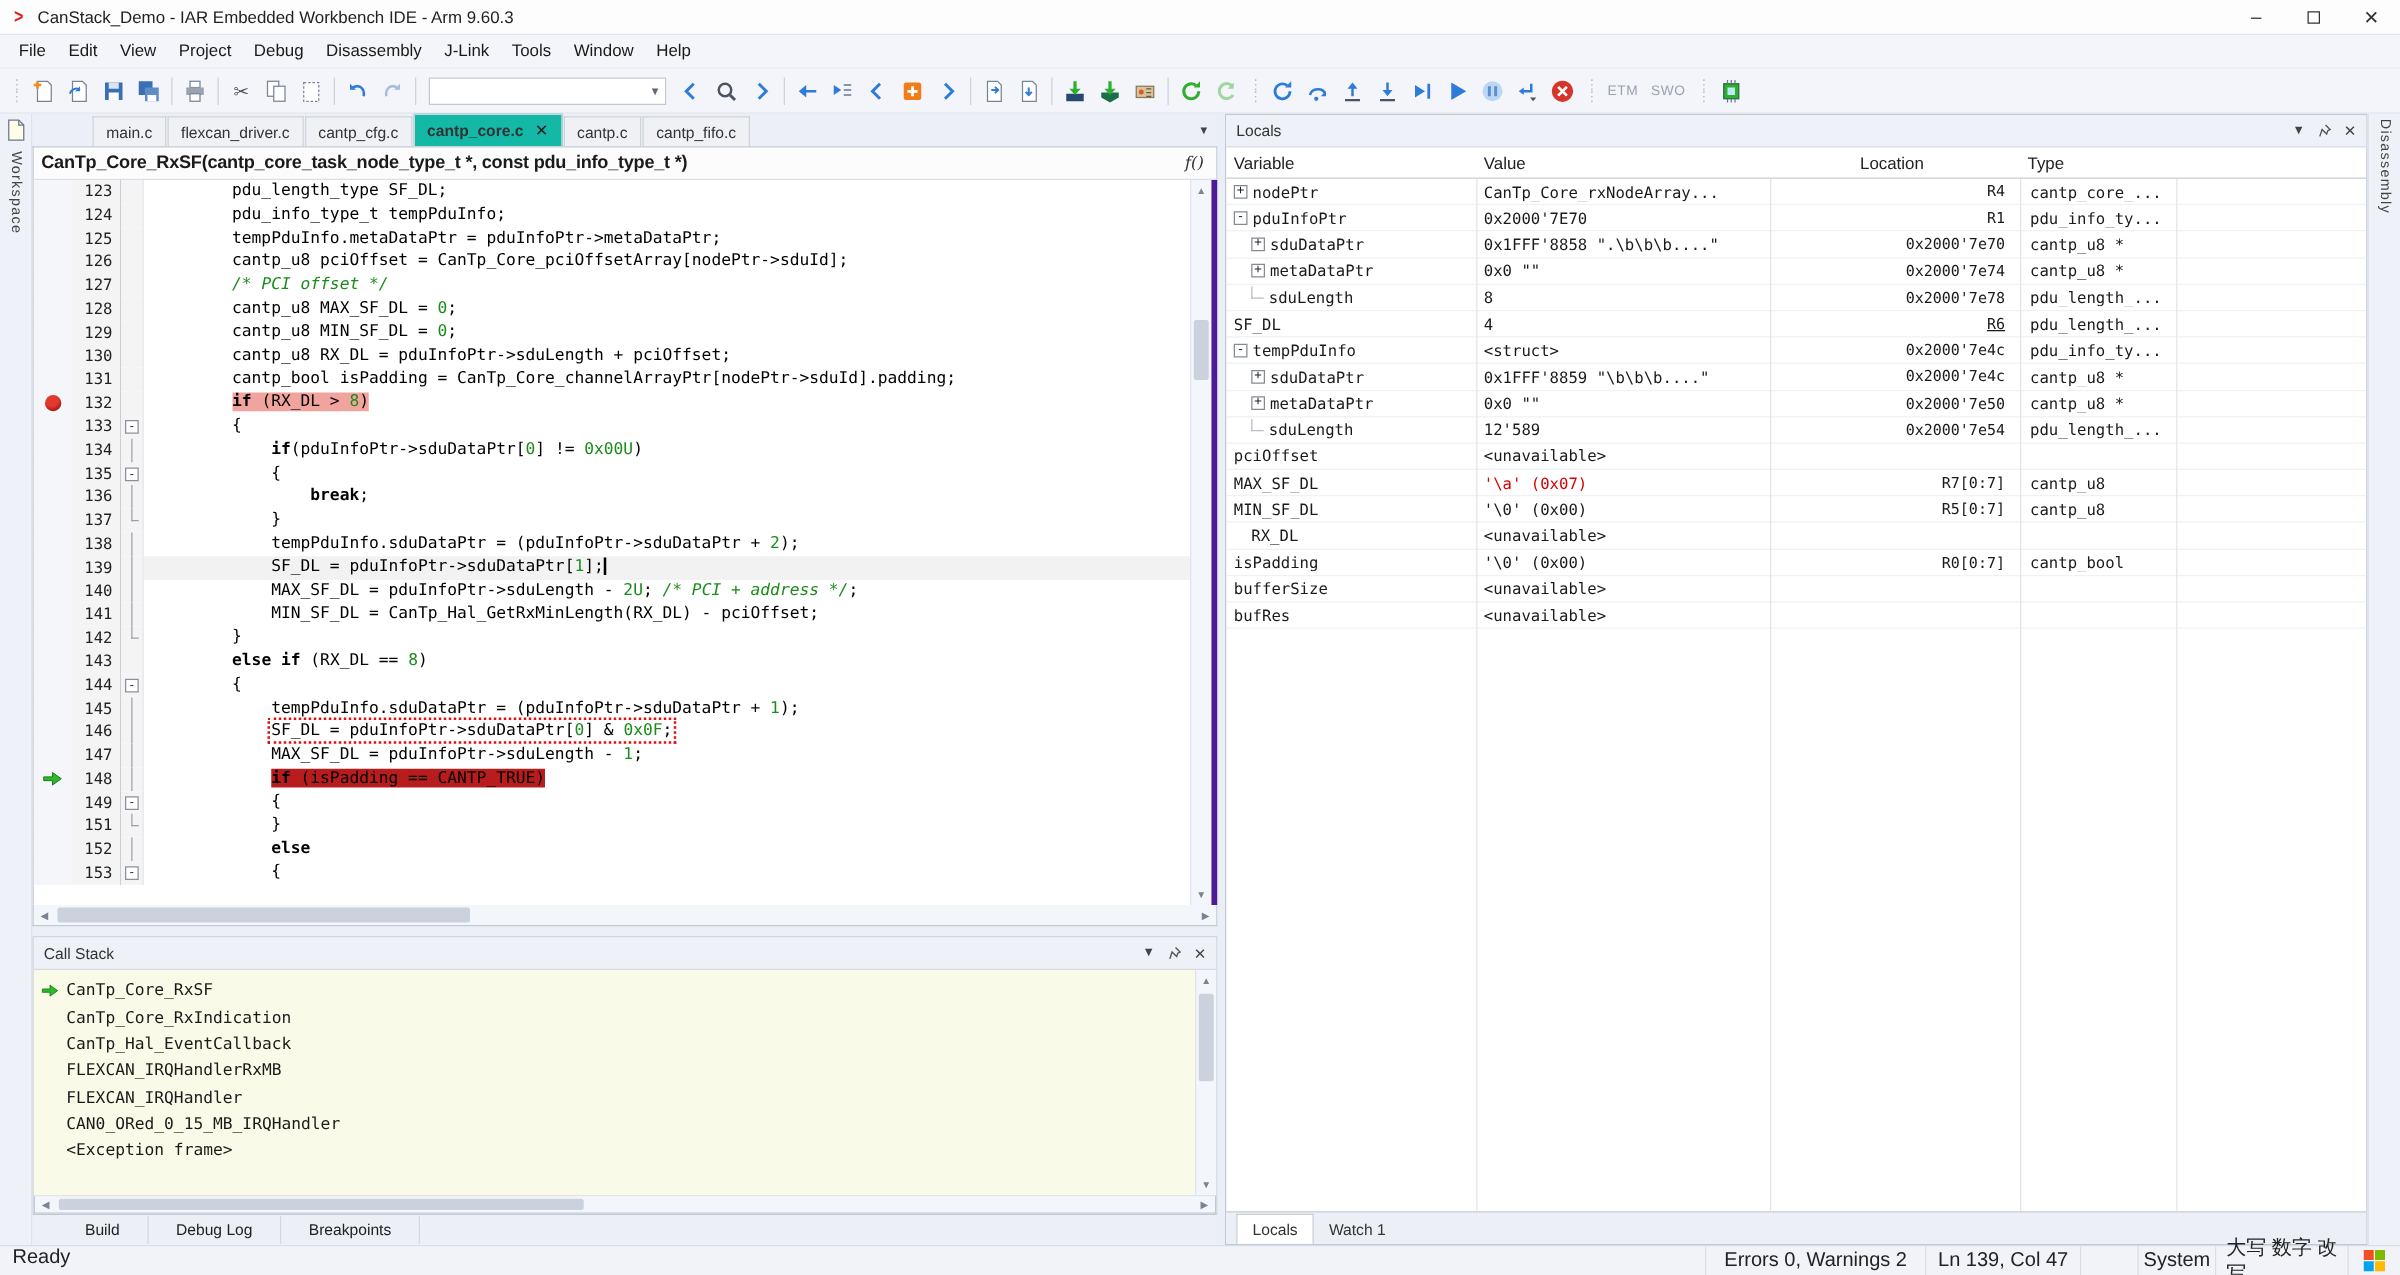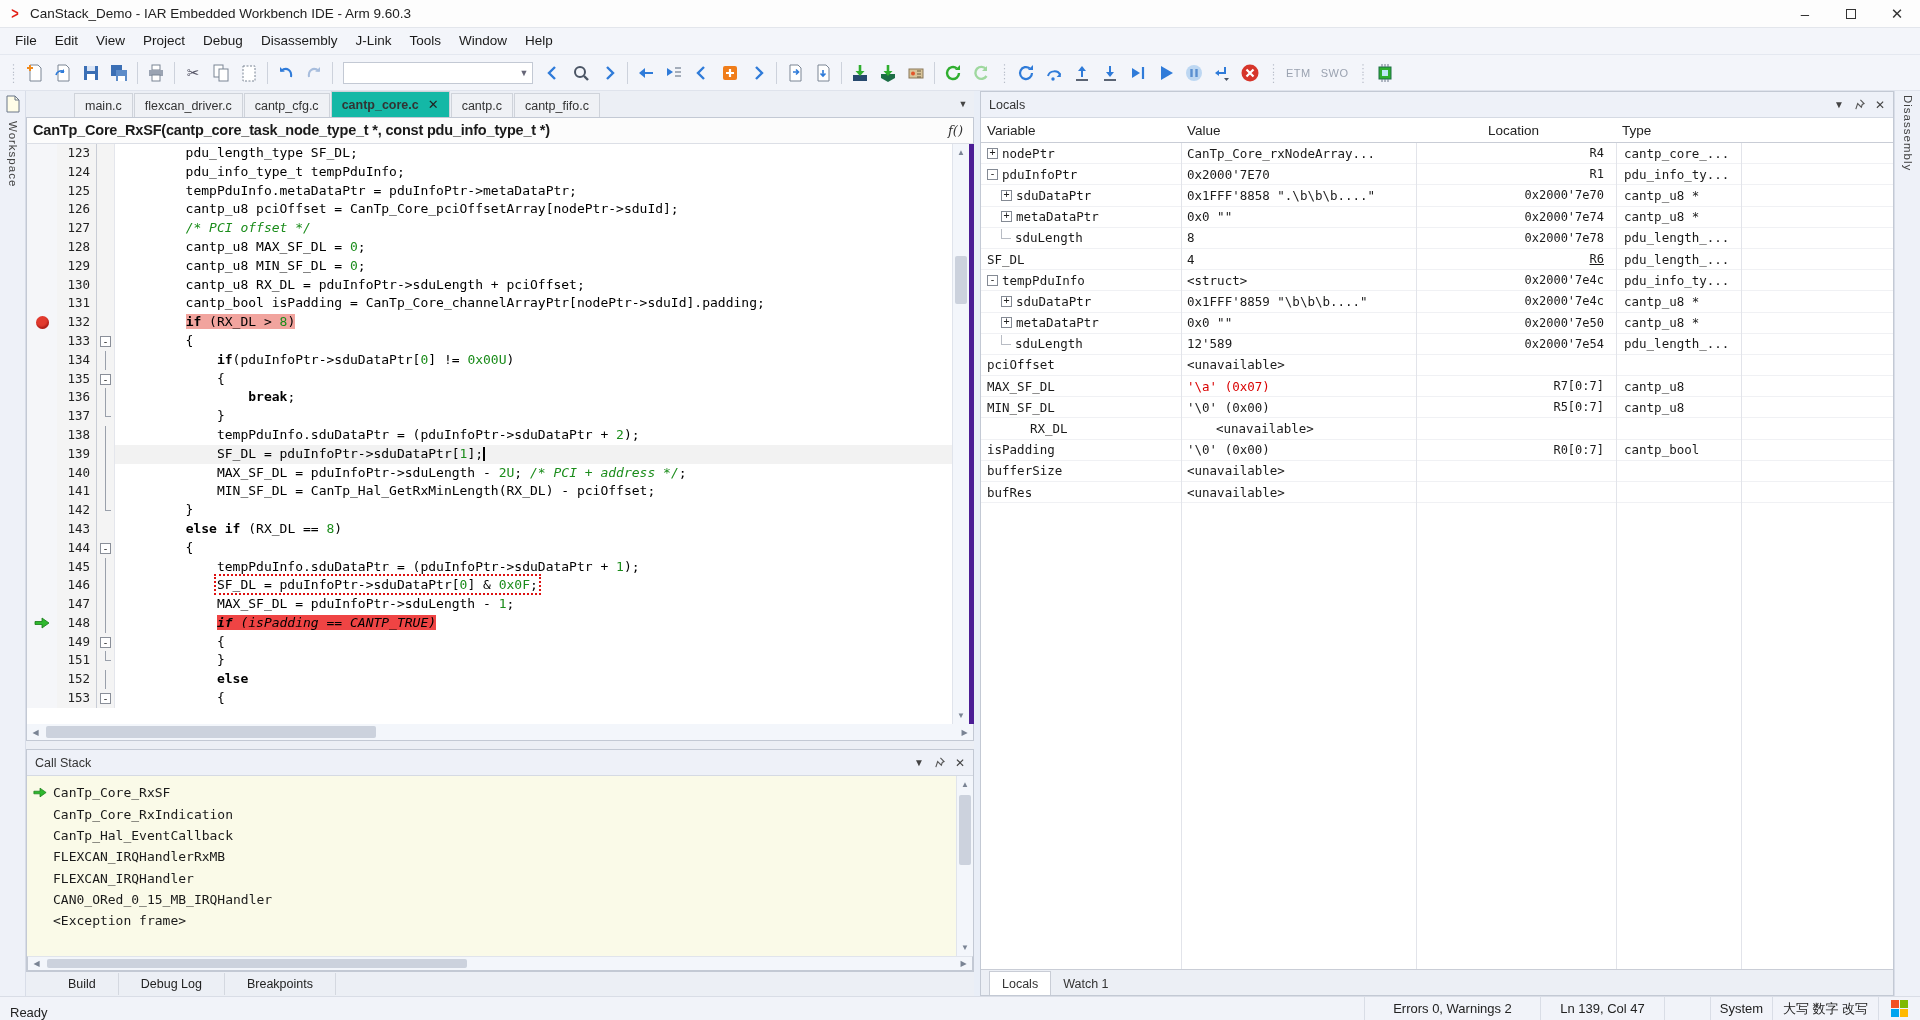--- a/index.html
+++ b/index.html
@@ -60,21 +60,21 @@
   .cline { height:18.8px; display:flex; align-items:center; white-space:pre; }
   .cmargin { width:30px; height:100%; background:#f5f6f9; flex:none; display:flex; align-items:center; justify-content:center; }
   .cnum { width:40px; flex:none; text-align:right; padding-right:6px; color:#222; background:#f4f4f4; font-size:12.5px; height:100%; line-height:18.8px; border-right:1px solid #c9cdd6; }
   .cfold { width:18px; flex:none; height:100%; background:#f4f4f4; position:relative; border-right:1px solid #e4e6ec; }
   .ccode { flex:1; padding-left:8px; height:100%; line-height:18.8px; color:#000; }
   .ccode.cur { background:#f2f2f2; }
   .kw { font-weight:bold; }
   .num { color:#1a8c1a; }
   .cm { color:#1a8c1a; font-style:italic; }
   .hl-red { background:#f1a49e; }
-  .hl-green { background:#ef4444;font-style:italic; }
+  .hl-green { background:#b91c1c; }
   .codebox { outline:2px dotted #dd1111; outline-offset:1px; }
   .caret { display:inline-block; width:1.5px; height:14px; background:#000; vertical-align:middle; }
   .bpdot { width:13px; height:13px; border-radius:50%; background:#e23a2e; box-shadow:inset -1px -2px 2px rgba(120,0,0,.5); }
   .foldbox { position:absolute; left:3px; top:4px; width:11px; height:11px; border:1px solid #8a8f99; background:#fff; font-size:10px; line-height:9px; text-align:center; color:#333; }
   .foldline { position:absolute; left:8px; top:0; width:1px; height:100%; background:#9aa0ab; }
   .foldtick { position:absolute; left:8px; top:0; width:6px; height:10px; border-left:1px solid #9aa0ab; border-bottom:1px solid #9aa0ab; }
 
   
   .vscroll { width:17px; background:#f3f6fb; border-left:1px solid #e0e4ec; display:flex; flex-direction:column; flex:none; }
   .sb-arrow { height:17px; display:flex; align-items:center; justify-content:center; color:#7a8494; font-size:8px; flex:none; }
@@ -112,21 +112,21 @@
   .lc.varc { display:flex; align-items:center; }
   .lc.locc { text-align:right; padding-right:12px; font-size:12px; }
   .expander { width:11px; height:11px; border:1px solid #848a94; background:#fff; font-size:10px; line-height:8px; text-align:center; color:#222; margin-right:4px; flex:none; }
   .treecorner { width:10px; height:10px; border-left:1px solid #b8bcc4; border-bottom:1px solid #b8bcc4; margin:0 4px 8px 0; flex:none; }
   .redval { color:#d90000; }
   .localtabs { height:26px; background:#eceff5; border-top:1px solid #c9cdd6; display:flex; align-items:flex-end; padding-left:8px; }
   .ltab { height:22px; padding:0 12px; font-size:12.5px; display:flex; align-items:center; color:#333; }
   .ltab.active { background:#fff; border:1px solid #c9cdd6; border-bottom:none; height:24px; }
 
   
-  .statusbar { height:24px; background:#f1f3f9; border-top:1px solid #d9dde6; display:flex; align-items:flex-end; font-size:13px; color:#222; }
+  .statusbar { height:24px; background:#f1f3f9; border-top:1px solid #d9dde6; display:flex; align-items:flex-start; font-size:16px; color:#222; }
   .sb-left { padding-left:10px; flex:1; }
   .sb-cell { border-left:1px solid #d9dde6; height:100%; display:flex; align-items:center; justify-content:center; padding:0 8px; }
   .ime-grid { display:grid; grid-template-columns:8px 8px; grid-template-rows:8px 8px; gap:1px; }
   .ime-grid i { display:block; }
 </style>
 </head>
 <body>
 
 <div class="window">
 
@@ -683,21 +683,21 @@
           </div>
           <div class="lrow">
             <div class="lc varc" style="width: 200px; padding-left: 6px;">
               <span>MIN_SF_DL</span>
             </div>
             <div class="lc" style="width: 235px; padding-left: 6px;">'\0' (0x00)</div>
             <div class="lc locc" style="width: 200px;">R5[0:7]</div>
             <div class="lc" style="width: 125px; padding-left: 8px;">cantp_u8</div>
           </div>
           <div class="lrow">
-            <div class="lc varc" style="width: 200px; padding-left: 20px; margin-left: 29px;">
+            <div class="lc varc" style="width: 200px; padding-left: 20px;">
               <span>RX_DL</span>
             </div>
             <div class="lc" style="width: 235px; padding-left: 6px;">&lt;unavailable&gt;</div>
             <div class="lc locc" style="width: 200px;"></div>
             <div class="lc" style="width: 125px; padding-left: 8px;"></div>
           </div>
           <div class="lrow">
             <div class="lc varc" style="width: 200px; padding-left: 6px;">
               <span>isPadding</span>
             </div>

